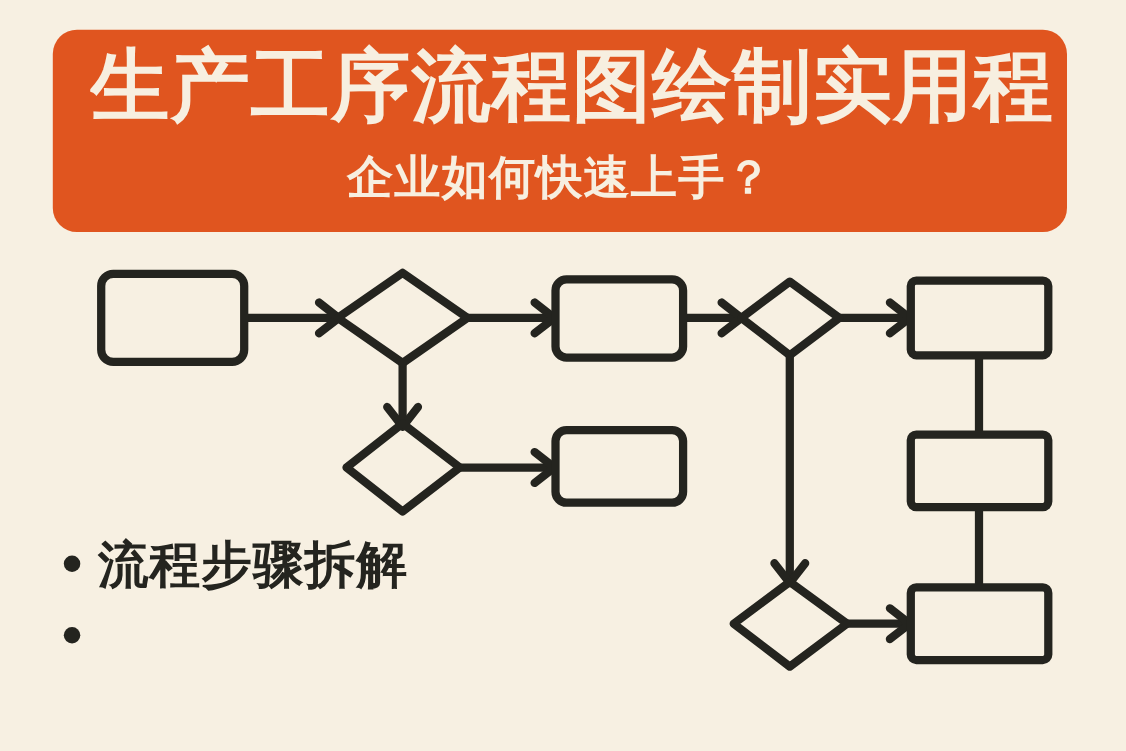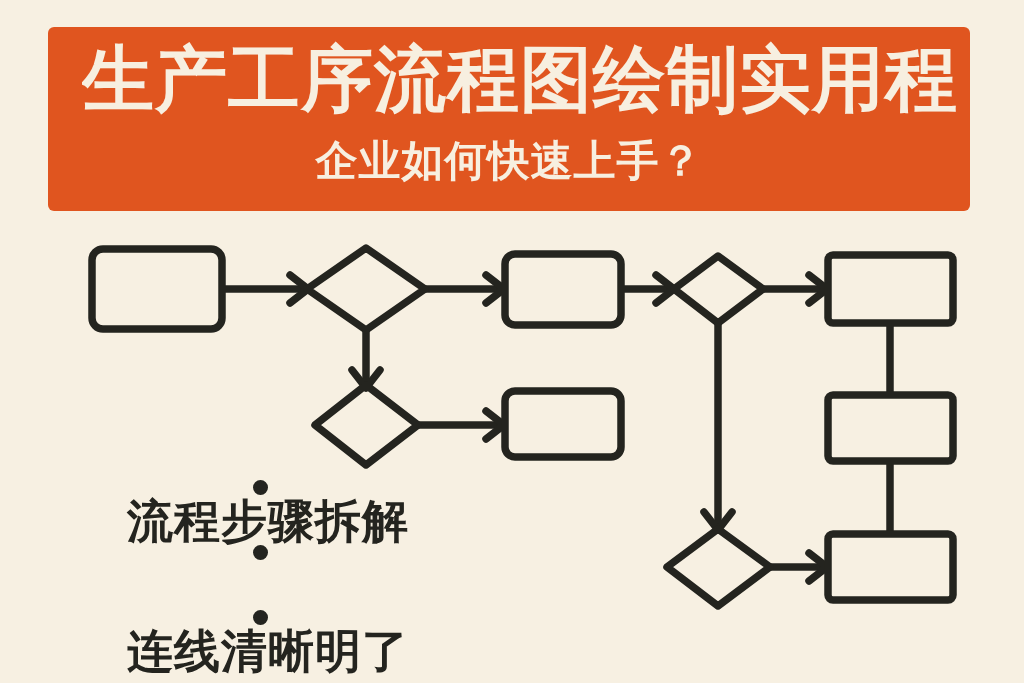--- a/index.html
+++ b/index.html
@@ -24,21 +24,21 @@
   }
 
   
   #header-banner {
     position: absolute;
     left: 48px;
     top: 27px;
     width: 922px;
     height: 184px;
     background: #e0551f;
-    border-radius: 6px;
+    border-radius: 22px;
     overflow: hidden;
   }
   #header-title {
     position: absolute;
     left: 34px;
     top: 6px;
     width: 900px;
     font-size: 72px;
     line-height: 92px;
     font-weight: 700;
@@ -95,21 +95,20 @@
   #bullet-list {
     position: absolute;
     left: 58px;
     top: 480px;
     width: 420px;
   }
   .bullet-row {
     display: flex;
     align-items: center;
     height: 65px;
-    flex-direction: column;
   }
   .bullet-dot {
     width: 15px;
     height: 15px;
     border-radius: 50%;
     background: #24241f;
     flex: 0 0 auto;
     margin-right: 16px;
   }
   .bullet-text {
@@ -188,19 +187,15 @@
   </svg>
 
   <div id="bullet-list">
     <div class="bullet-row">
       <span class="bullet-dot"></span>
       <span class="bullet-text">流程步骤拆解</span>
     </div>
     <div class="bullet-row">
       <span class="bullet-dot"></span>
     </div>
-    <div class="bullet-row">
-      <span class="bullet-dot"></span>
-      <span class="bullet-text">连线清晰明了</span>
-    </div>
   </div>
 
 </div>
 
 </body></html>

